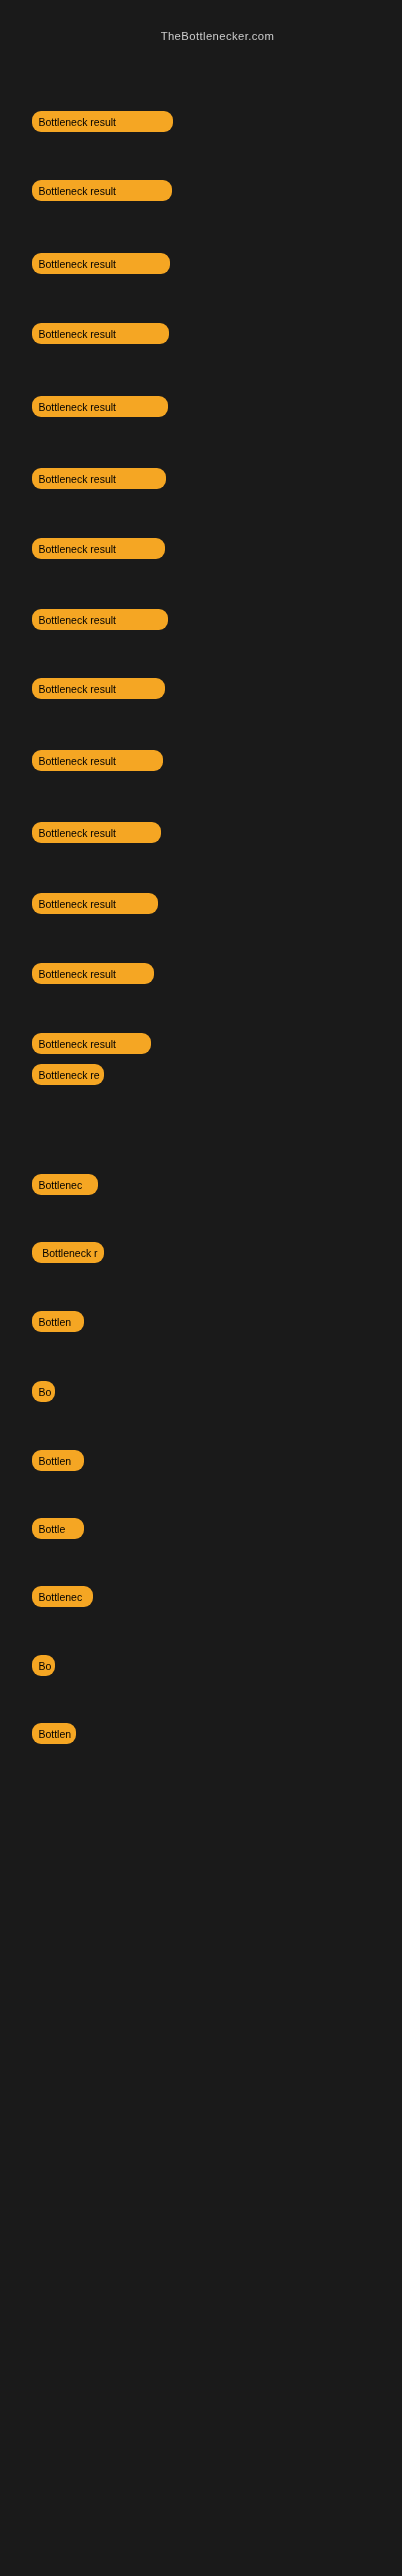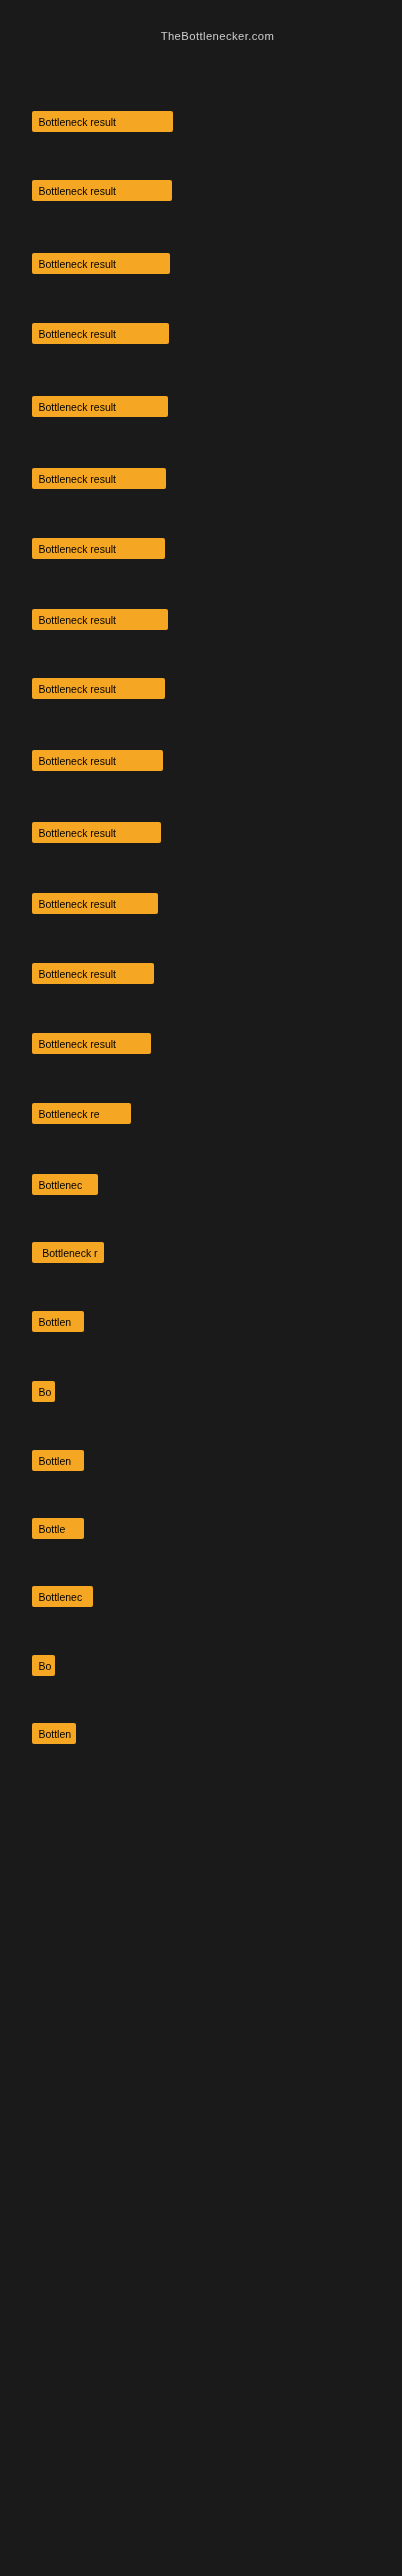--- a/index.html
+++ b/index.html
@@ -27,21 +27,21 @@
     .bottleneck-item {
       position: absolute;
       left: 0;
       background-color: #f5a623;
       color: #000000;
       font-size: 10.5px;
       font-weight: 500;
       padding: 4.8px 6.4px;
       white-space: nowrap;
       overflow: hidden;
-      border-radius: 2px;
+      border-radius: 9px;
     }
   </style>
 </head>
 <body>
 
 <div class="site-title">TheBottlenecker.com</div>
 
 <div id="items-container" style="position:relative; width:403px; height:2536px; top:0;">
 <div class="bottleneck-item" style="top: 46px; width: 141px;">Bottleneck result</div>
     <div class="bottleneck-item" style="top: 115px; width: 140px;">Bottleneck result</div>
@@ -50,21 +50,21 @@
     <div class="bottleneck-item" style="top: 331px; width: 136px;">Bottleneck result</div>
     <div class="bottleneck-item" style="top: 403px; width: 134px;">Bottleneck result</div>
     <div class="bottleneck-item" style="top: 473px; width: 133px;">Bottleneck result</div>
     <div class="bottleneck-item" style="top: 544px; width: 136px;">Bottleneck result</div>
     <div class="bottleneck-item" style="top: 613px; width: 133px;">Bottleneck result</div>
     <div class="bottleneck-item" style="top: 685px; width: 131px;">Bottleneck result</div>
     <div class="bottleneck-item" style="top: 757px; width: 129px;">Bottleneck result</div>
     <div class="bottleneck-item" style="top: 828px; width: 126px;">Bottleneck result</div>
     <div class="bottleneck-item" style="top: 898px; width: 122px;">Bottleneck result</div>
     <div class="bottleneck-item" style="top: 968px; width: 119px;">Bottleneck result</div>
-    <div class="bottleneck-item" style="top: 1038px; width: 99px;">Bottleneck re</div>
+    <div class="bottleneck-item" style="top: 999px; width: 72px;">Bottleneck re</div>
     <div class="bottleneck-item" style="top: 1109px; width: 66px;">Bottlenec</div>
     <div class="bottleneck-item" style="top: 1177px; width: 72px; text-align: right;">Bottleneck r</div>
     <div class="bottleneck-item" style="top: 1246px; width: 52px;">Bottlen</div>
     <div class="bottleneck-item" style="top: 1316px; width: 22.5px;">Bo</div>
     <div class="bottleneck-item" style="top: 1385px; width: 52px;">Bottlen</div>
     <div class="bottleneck-item" style="top: 1453px; width: 52px;">Bottle</div>
     <div class="bottleneck-item" style="top: 1521px; width: 61px;">Bottlenec</div>
     <div class="bottleneck-item" style="top: 1590px; width: 22.5px;">Bo</div>
     <div class="bottleneck-item" style="top: 1658px; width: 44px;">Bottlen</div>
   </div>

